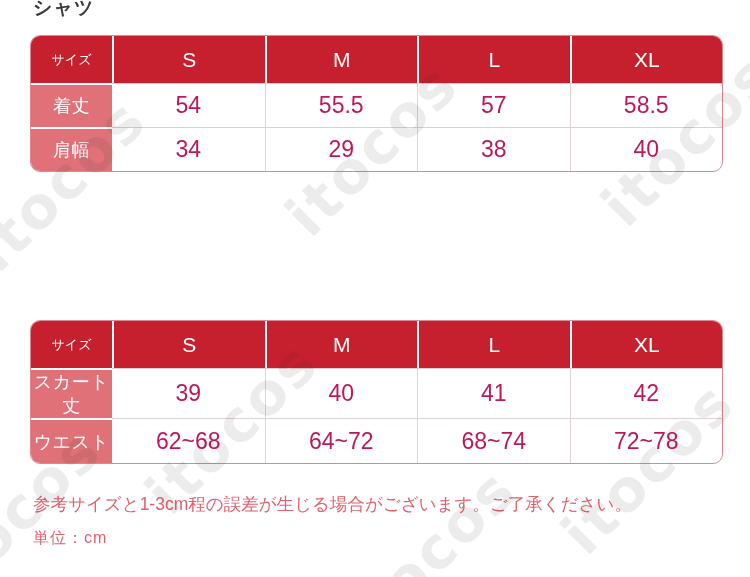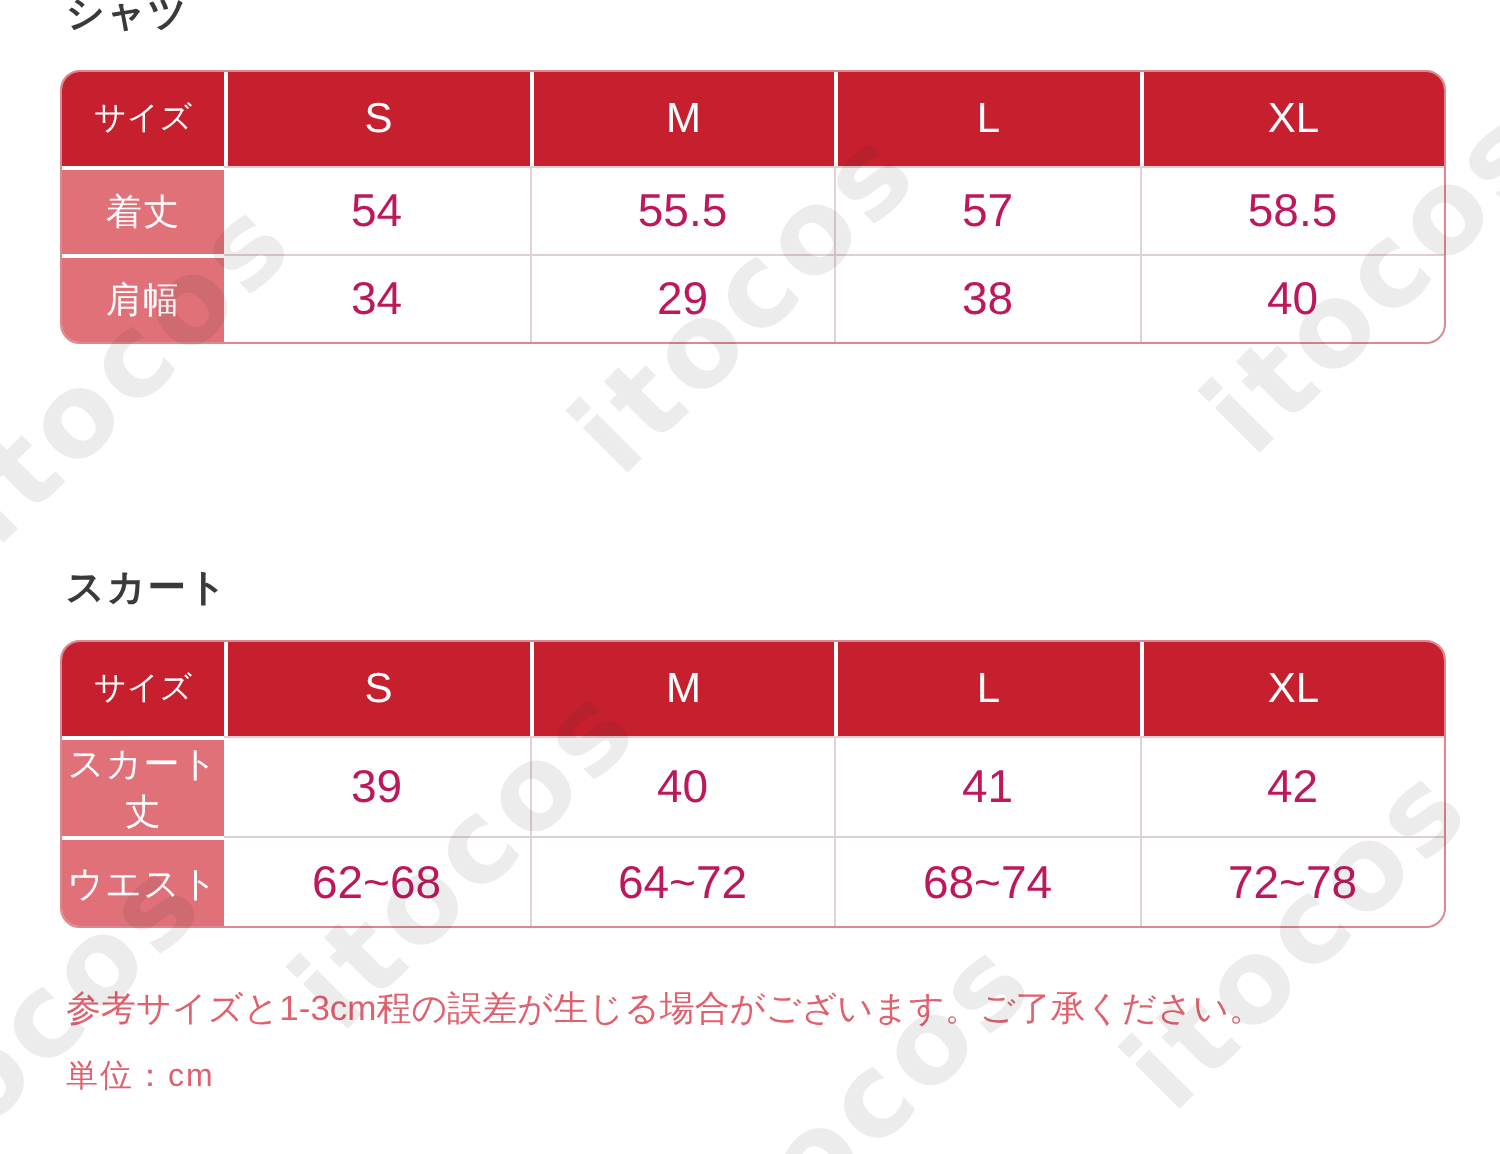--- a/index.html
+++ b/index.html
@@ -26,21 +26,21 @@
   #table2-wrap { top:320px; }
 
   table.size-table { width:691px; border-collapse:separate; border-spacing:0; table-layout:fixed; }
   col.c-label { width:81px; }
 
   .size-table thead th {
     background:#c6202e; color:#ffffff; font-weight:normal;
     height:47px; text-align:center; vertical-align:middle;
     font-size:21px; border-left:2px solid #ffffff;
   }
-  .size-table thead th:first-child { border-left:none; font-size:16px; }
+  .size-table thead th:first-child { border-left:none; font-size:13px; }
 
   .size-table tbody th {
     background:#e17179; color:#ffffff; font-weight:normal;
     text-align:center; vertical-align:middle; font-size:18px;
     border-top:2px solid #ffffff; letter-spacing:0.5px;
   }
   .size-table tbody td {
     background:transparent; color:#be185d; text-align:center; vertical-align:middle;
     font-size:23px; border-top:1px solid #ded0d1;
   }
@@ -105,21 +105,20 @@
             <th>肩幅</th>
             <td>34</td>
             <td>29</td>
             <td>38</td>
             <td>40</td>
           </tr>
         </tbody>
     </table>
   </div>
 
-  <h2 class="section-title" id="title-skirt">スカート</h2>
 
   <div class="table-wrap" id="table2-wrap">
     <table class="size-table">
       <colgroup>
           <col class="c-label">
           <col>
           <col>
           <col>
           <col>
         </colgroup>

